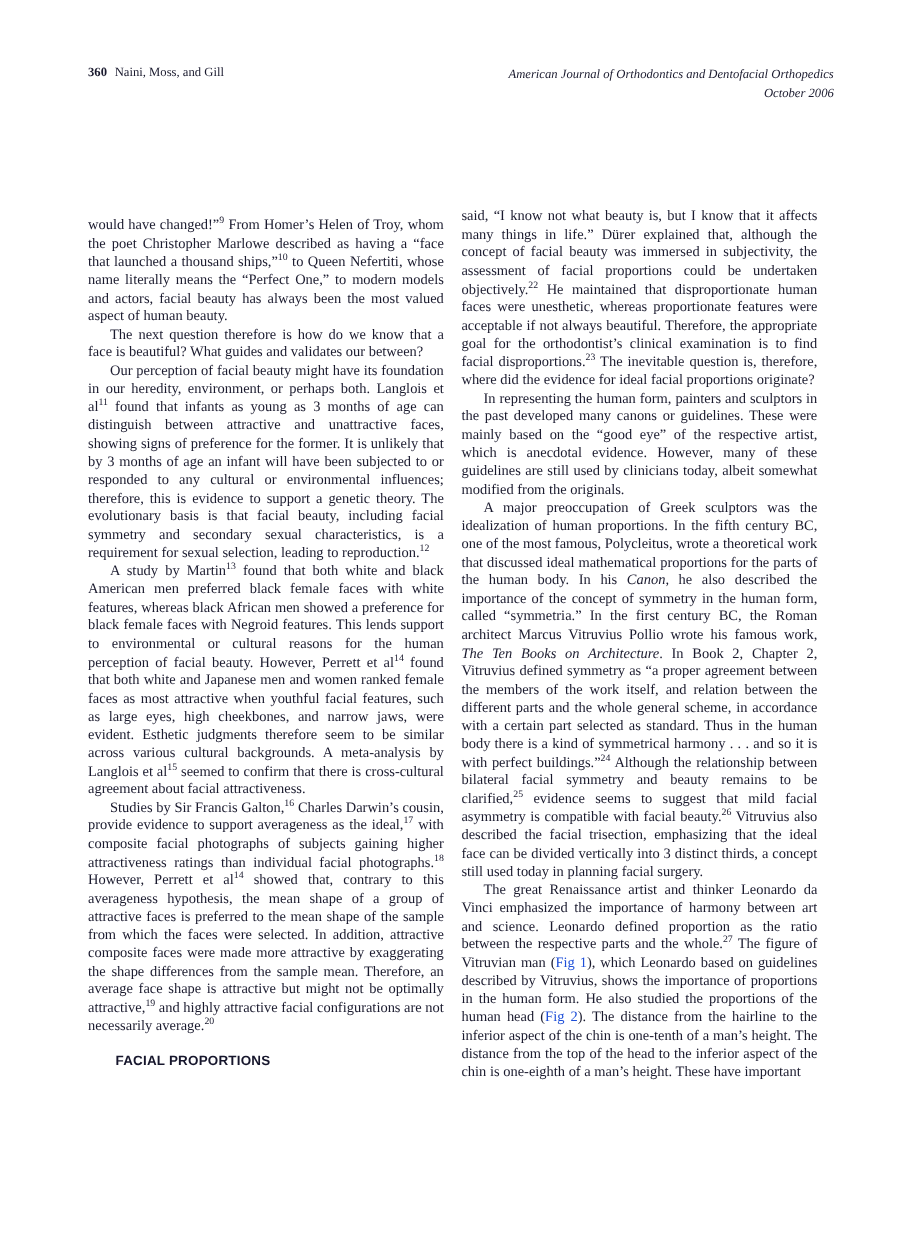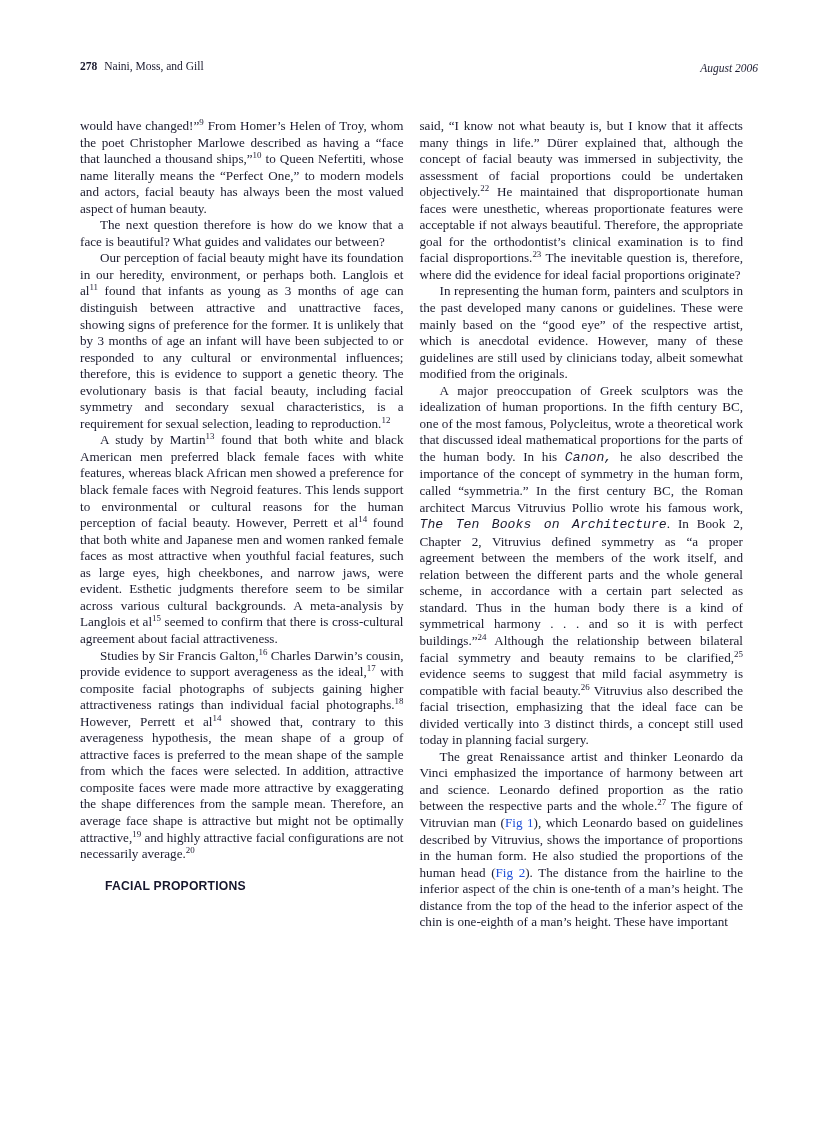--- a/index.html
+++ b/index.html
@@ -50,20 +50,21 @@
 
   
   .columns {
     position: absolute;
     left: 80px;
     top: 118px;
     width: 678px;
     height: 935px;
     display: flex;
     gap: 16px;
+    align-items: center;
   }
   .col {
     width: 323.5px;
     font-size: 13.15px;
     line-height: 16.55px;
     text-align: justify;
     -webkit-hyphens: none;
     hyphens: none;
   }
   .col p {
@@ -87,34 +88,35 @@
     text-indent: 0;
     color: #16162c;
     padding-left: 25px;
   }
 
   sup {
     font-size: 0.68em;
     vertical-align: super;
     line-height: 0;
   }
-  .ital { font-style: italic; font-family: Liberation Mono, monospace; }
+  .ital { font-style: italic; }
   .figref { color: #1d4ed8; }
 </style>
 </head>
 <body>
 
 <div class="page">
 
   <div class="running-head">
     <div class="rh-left">
-      <span class="rh-page-number">278</span><span class="rh-authors">Naini, Moss, and Gill</span>
+      <span class="rh-page-number">360</span><span class="rh-authors">Naini, Moss, and Gill</span>
     </div>
     <div class="rh-right">
-      <span class="rh-issue">August 2006</span>
+      <span class="rh-journal">American Journal of Orthodontics and Dentofacial Orthopedics</span>
+      <span class="rh-issue">October 2006</span>
     </div>
   </div>
 
   <div class="columns">
 
     <div class="col">
 
       <p class="no-indent"><span>would have changed!”</span><sup>9</sup><span> From Homer’s Helen of Troy, whom the poet Christopher Marlowe described as having a “face that launched a thousand ships,”</span><sup>10</sup><span> to Queen Nefertiti, whose name literally means the “Perfect One,” to modern models and actors, facial beauty has always been the most valued aspect of human beauty.</span></p>
 
       <p><span>The next question therefore is how do we know that a face is beautiful? What guides and validates our between?</span></p>

